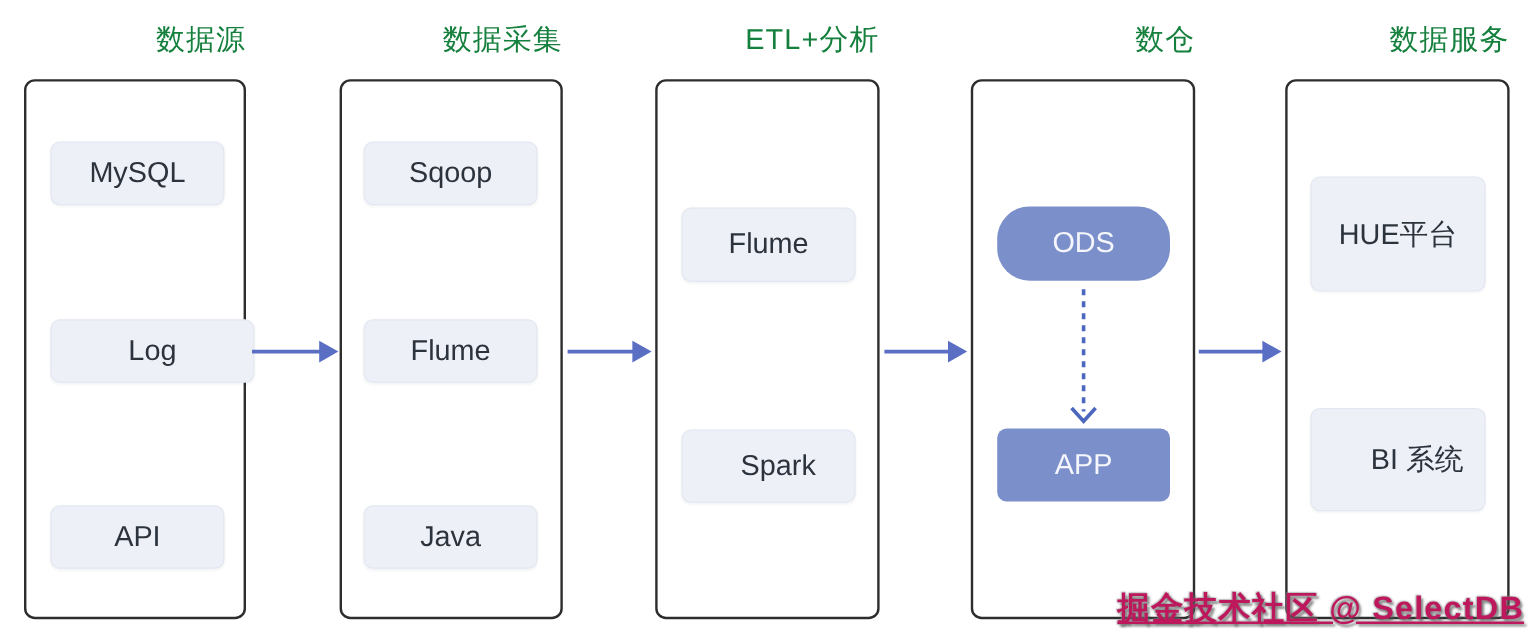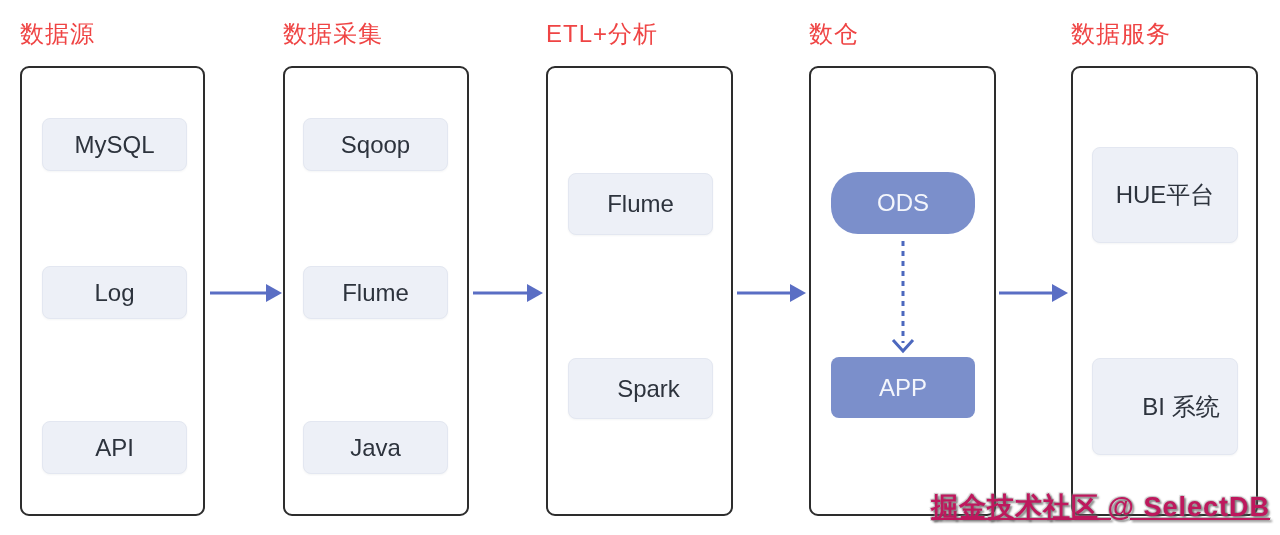--- a/index.html
+++ b/index.html
@@ -9,24 +9,24 @@
     height: 535px;
     background: #ffffff;
     font-family: "Liberation Sans", "DejaVu Sans", sans-serif;
     overflow: hidden;
   }
   .col-title {
     position: absolute;
     top: 16px;
     height: 36px;
     line-height: 36px;
-    text-align: left;
+    text-align: right;
     font-size: 24px;
     font-weight: 500;
-    color: #ef4444;
+    color: #15803d;
     letter-spacing: 1px;
   }
   .panel {
     position: absolute;
     top: 66px;
     height: 450px;
     background: #ffffff;
     border: 2px solid #2d2d2d;
     border-radius: 9px;
     box-sizing: border-box;
@@ -79,35 +79,35 @@
   #title-3 { left: 809px;  width: 187px; }
   #title-4 { left: 1071px; width: 187px; }
 
   #panel-0 { left: 20px;   width: 185px; }
   #panel-1 { left: 283px;  width: 186px; }
   #panel-2 { left: 546px;  width: 187px; }
   #panel-3 { left: 809px;  width: 187px; }
   #panel-4 { left: 1071px; width: 187px; }
 
   #node-mysql { left: 42px;  top: 118px; width: 145px; height: 53px; }
-  #node-log   { left: 42px;  top: 266px; width: 145px; height: 53px; }
+  #node-log   { left: 42px;  top: 266px; width: 170px; height: 53px; }
   #node-api   { left: 42px;  top: 421px; width: 145px; height: 53px; }
 
   #node-sqoop { left: 303px; top: 118px; width: 145px; height: 53px; }
   #node-flume { left: 303px; top: 266px; width: 145px; height: 53px; }
   #node-java  { left: 303px; top: 421px; width: 145px; height: 53px; }
 
   #node-hive  { left: 568px; top: 173px; width: 145px; height: 62px; }
   #node-spark { left: 568px; top: 358px; width: 145px; height: 61px; padding-left: 16px; }
 
   #node-ods   { left: 831px; top: 172px; width: 144px; height: 62px; border-radius: 27px; }
   #node-app   { left: 831px; top: 357px; width: 144px; height: 61px; }
 
   #node-hue   { left: 1092px; top: 147px; width: 146px; height: 96px; }
-  #node-bi    { left: 1092px; top: 358px; width: 146px; height: 97px; padding-left: 32px; }
+  #node-bi    { left: 1092px; top: 340px; width: 146px; height: 86px; padding-left: 32px; }
 </style>
 </head>
 <body>
 
 <div id="canvas">
 
   <div class="col-title" id="title-0">数据源</div>
   <div class="col-title" id="title-1">数据采集</div>
   <div class="col-title" id="title-2">ETL+分析</div>
   <div class="col-title" id="title-3">数仓</div>

